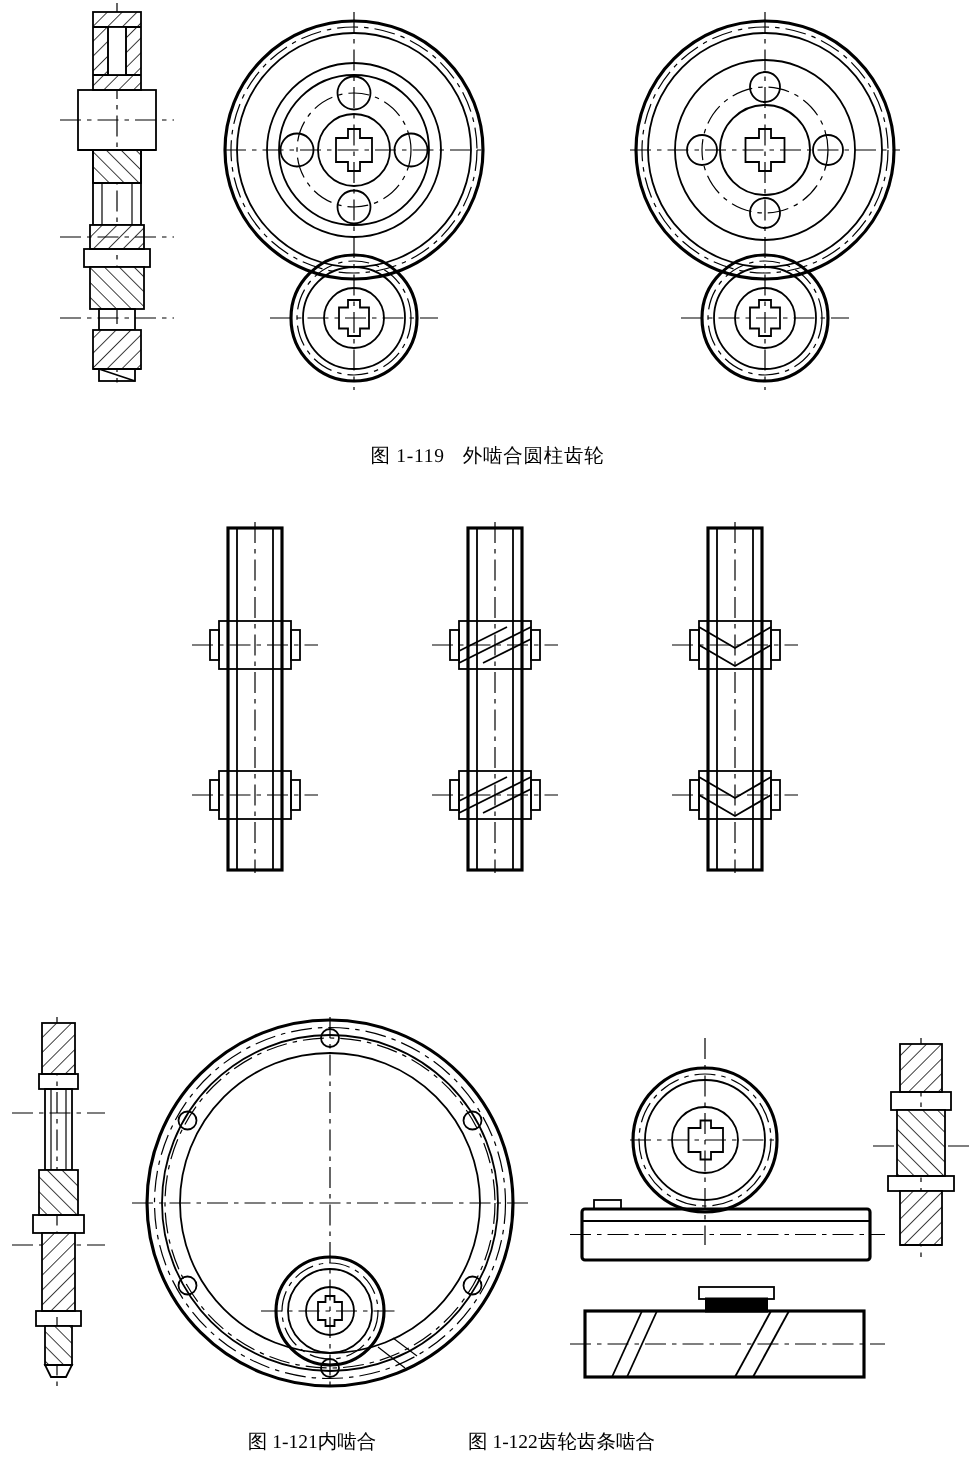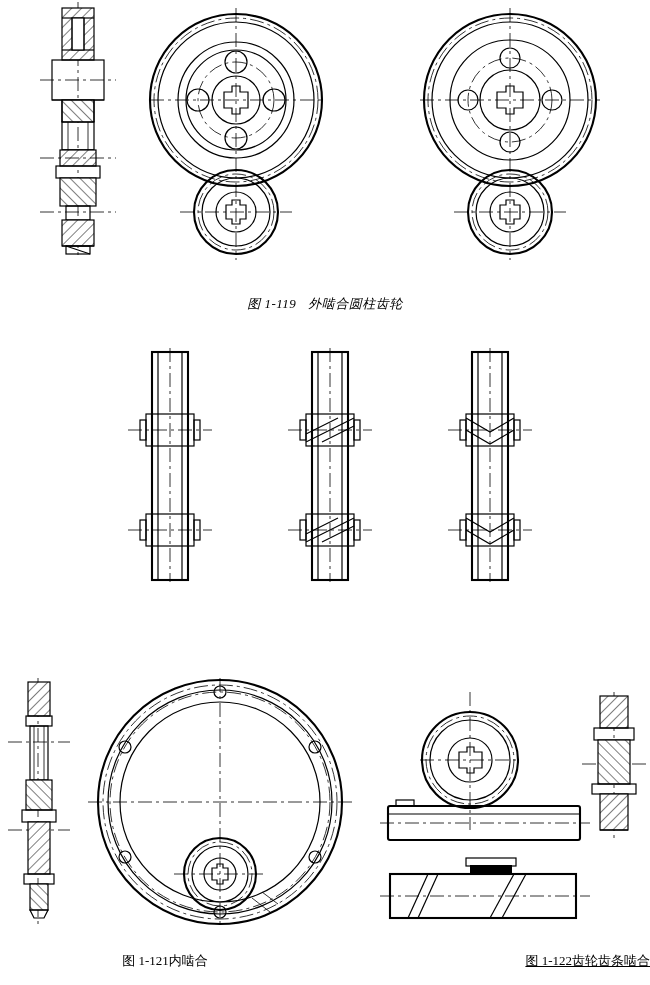--- a/index.html
+++ b/index.html
@@ -17,21 +17,20 @@
   }
   .page {
     position: relative;
     width: 650px;
     height: 985px;
   }
   .fig-block {
     position: absolute;
     left: 0;
     width: 650px;
-    font-style: italic;
   }
   .caption {
     text-align: center;
     font-size: 13px;
     letter-spacing: 0.5px;
     font-family: "Liberation Serif", serif;
   }
   .caption .num {
     margin-right: 12px;
   }
@@ -66,27 +65,27 @@
   .cap-two {
     position: absolute;
     width: 650px;
     font-size: 13px;
   }
   .cap-two .left {
     position: absolute;
     left: 0;
     width: 330px;
     text-align: center;
+    padding-left: 43px;
   }
   .cap-two .right {
     position: absolute;
-    left: 330px;
+    left: 312px;
     width: 320px;
-    text-align: right;
-    text-decoration: underline;
+    text-align: left;
   }
 </style>
 </head>
 <body>
 
 <div class="page">
 
   <div class="fig-block" style="top:0;height:290px;">
     <svg width="650" height="290" viewBox="0 0 650 290">
       <defs>

